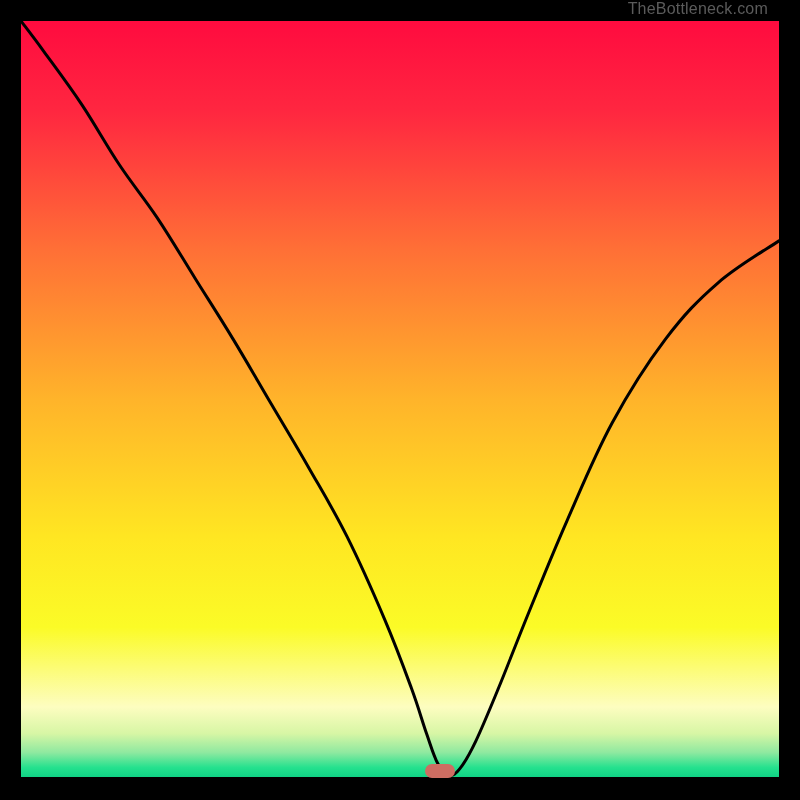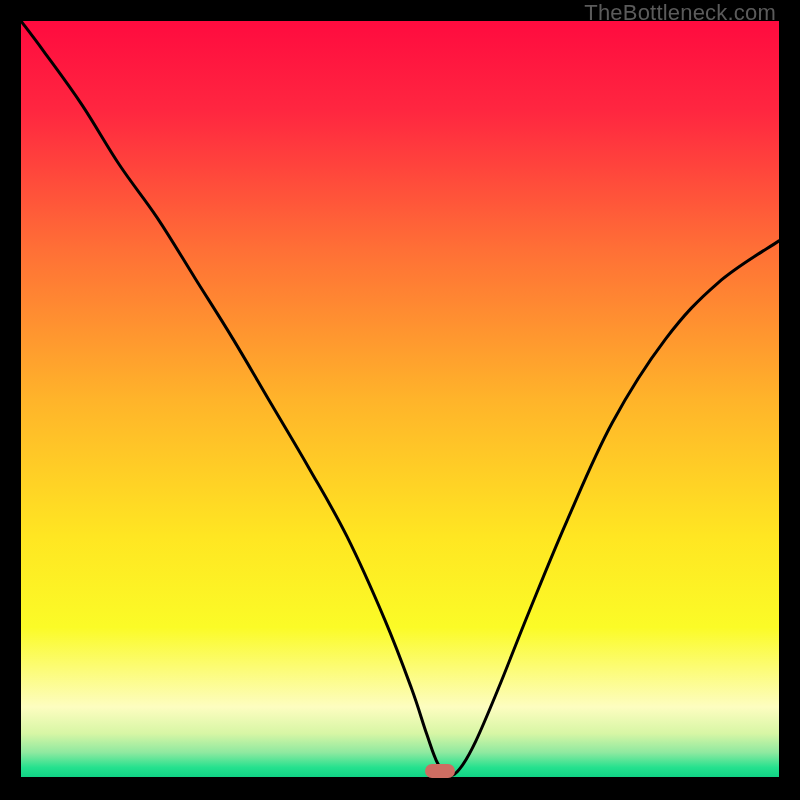--- a/index.html
+++ b/index.html
@@ -22,23 +22,23 @@
     position: absolute;
     left: 21px;
     top: 21px;
     width: 758px;
     height: 758px;
     overflow: hidden;
   }
   .watermark {
     position: absolute;
     top: 0px;
-    right: 24px;
+    right: 32px;
     font-family: Arial, Helvetica, sans-serif;
-    font-size: 22px;
+    font-size: 16px;
     color: #5b5b5b;
     letter-spacing: 0.2px;
     font-weight: 500;
   }
   .marker {
     position: absolute;
     width: 30px;
     height: 14px;
     border-radius: 7px;
     background: #cd6d62;

